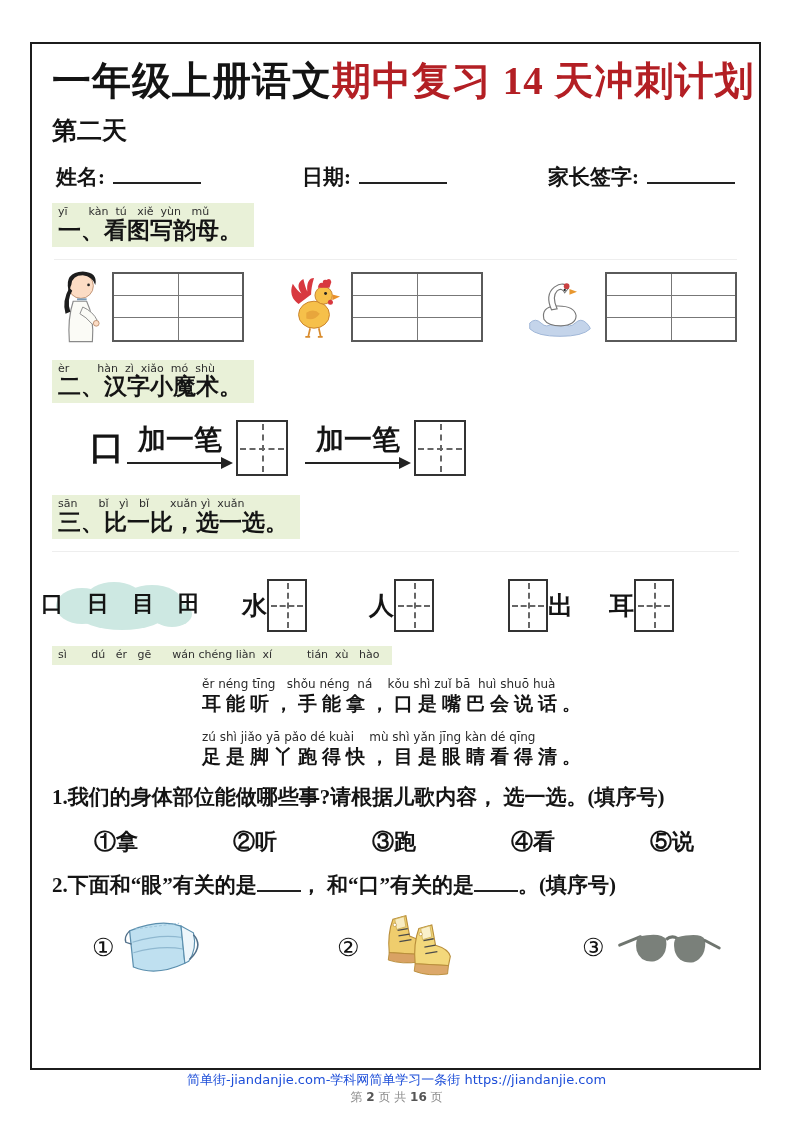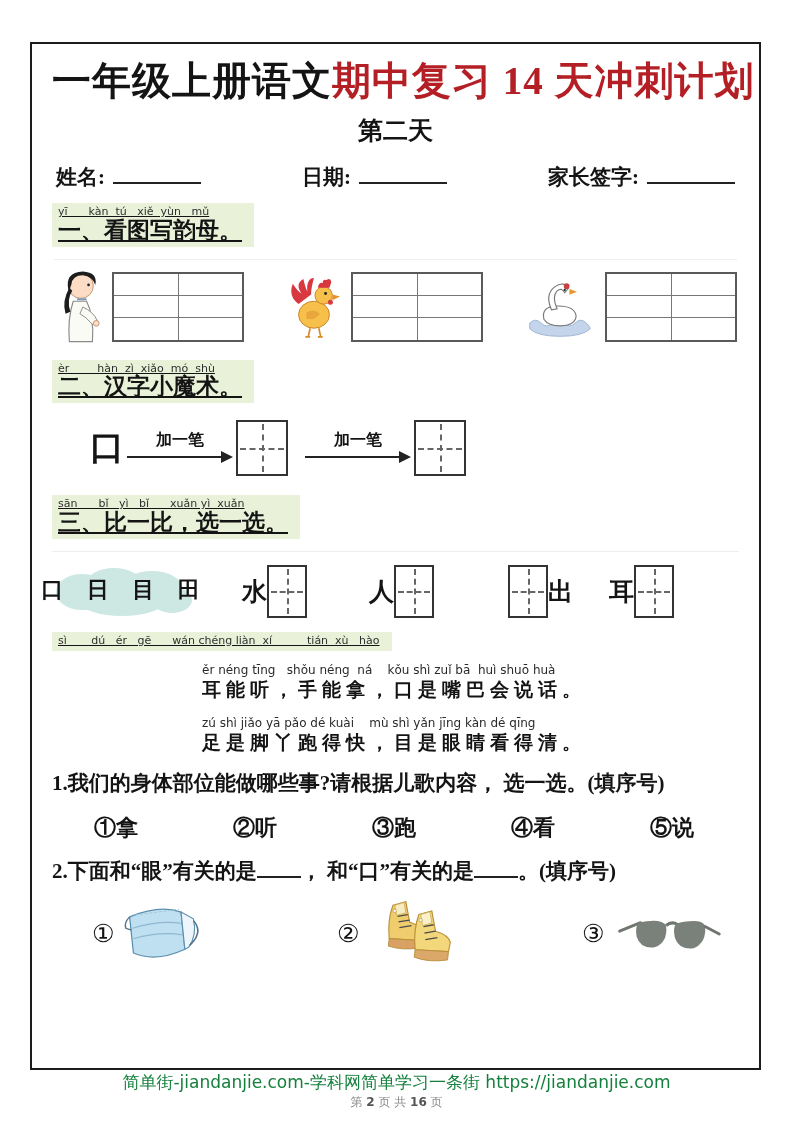--- a/index.html
+++ b/index.html
@@ -6,50 +6,50 @@
   body{
     width:793px;height:1122px;position:relative;overflow:hidden;
     font-family:"Liberation Serif","DejaVu Serif",serif;color:#141414;
   }
   .page-box{
     position:absolute;left:30px;top:42px;width:731px;height:1028px;
     border:2px solid #1c1c1c;box-sizing:border-box;padding:8px 20px 0 20px;background:#fff;
   }
   .title{text-align:center;font-size:39px;font-weight:bold;white-space:nowrap;margin-top:2px;letter-spacing:1px;}
   .t-red{color:#b31f24;}
-  .day{text-align:center;font-size:25px;font-weight:bold;margin-top:6px;}
+  .day{font-size:25px;font-weight:bold;margin-top:6px;}
   .name-row{display:flex;justify-content:space-between;margin-top:14px;font-size:21px;font-weight:bold;padding:0 4px;}
   .name-row .grp{white-space:nowrap;}
   .blank{display:inline-block;border-bottom:2px solid #222;height:1em;vertical-align:baseline;}
   .blank.long{width:88px;margin-left:8px;}
   .blank.mid{width:44px;}
   .sec-head{display:inline-block;background:#e9f1d8;padding:3px 12px 4px 6px;line-height:1.05;}
-  .sec-head.m1{margin-top:12px;text-decoration:underline;}
+  .sec-head.m1{margin-top:12px;}
   .pinyin{font-size:11px;color:#2f2f2f;white-space:pre;font-family:"DejaVu Sans",sans-serif;}
   .sec-title{font-size:23px;font-weight:bold;margin-top:1px;}
   
   .s1-row{display:flex;justify-content:space-between;align-items:center;margin:12px 2px 2px 2px;border-top:1px solid #eeeeee;padding-top:8px;}
   .s1-group{display:flex;align-items:center;gap:10px;}
   .pgrid{position:relative;width:128px;height:66px;border:2px solid #5a5a5a;background:#fff;}
   .pgrid i{position:absolute;display:block;}
   .pgrid .h1{left:0;right:0;top:21px;border-top:1px solid #777;}
   .pgrid .h2{left:0;right:0;top:43px;border-top:1px solid #777;}
   .pgrid .v{top:0;bottom:0;left:50%;border-left:1px solid #777;}
   
   .s2-row{display:flex;align-items:center;margin:14px 0 4px 38px;height:62px;}
   .big-char{font-size:34px;font-weight:bold;line-height:1;}
   .arrow{position:relative;width:106px;text-align:center;margin:0 3px;}
-  .arrow-label{display:block;font-size:16px;font-weight:bold;line-height:1;margin-bottom:1px;}
+  .arrow-label{display:block;font-size:28px;font-weight:bold;line-height:1;margin-bottom:1px;}
   .tzg{position:relative;width:52px;height:56px;border:2px solid #333;box-sizing:border-box;background:#fff;flex:none;}
   .tzg i{position:absolute;display:block;}
   .tzg .tv{left:50%;top:2px;bottom:2px;border-left:2px dashed #666;}
   .tzg .th{top:50%;left:2px;right:2px;border-top:2px dashed #666;}
   .s2-sp{width:14px;flex:none;}
   
-  .s3-row{display:flex;align-items:center;margin:12px 0 0 0;border-top:1px solid #eeeeee;padding-top:10px;}
+  .s3-row{display:flex;align-items:center;margin:12px 0 0 0;border-top:1px solid #eeeeee;padding-top:24px;}
   .cloud{position:relative;width:146px;height:58px;margin-right:44px;flex:none;}
   .cloud-text{position:absolute;left:50%;top:50%;transform:translate(-50%,-54%);font-size:22px;font-weight:bold;letter-spacing:9px;white-space:nowrap;}
   .s3-item{display:flex;align-items:center;}
   .s3-char{font-size:25px;font-weight:bold;}
   .tzg.small{width:40px;height:53px;}
   .s3-item.g1{margin-right:62px;}
   .s3-item.g2{margin-right:74px;}
   .s3-item.g3{margin-right:36px;}
   
   .poem{margin:12px 0 0 150px;}
@@ -58,21 +58,21 @@
   .poem-text{font-size:19px;font-weight:600;letter-spacing:5px;white-space:nowrap;}
   .q-text{font-size:21px;font-weight:600;margin-top:12px;white-space:nowrap;}
   .options-row{display:flex;justify-content:space-between;width:600px;margin:16px 0 0 42px;font-size:22px;font-weight:600;}
   .fill-line{margin:16px 0 0 22px;font-size:21px;font-weight:600;white-space:nowrap;}
   .img-row{display:flex;align-items:center;margin:14px 0 0 40px;}
   .img-group{display:flex;align-items:center;gap:8px;}
   .img-group.w{width:245px;}
   .circ-num{font-size:25px;font-family:"DejaVu Sans",sans-serif;line-height:1;}
   
   .footer{position:absolute;left:0;right:0;top:1071px;text-align:center;}
-  .footer-site{font-size:17px;color:#15803d;font-family:"DejaVu Sans",sans-serif;}
+  .footer-site{font-size:13px;color:#1d4ed8;font-family:"DejaVu Sans",sans-serif;}
   .footer-page{font-size:12px;color:#8a8a8a;margin-top:0px;font-family:"DejaVu Sans",sans-serif;}
   .footer-page b{color:#555;}
   svg{display:block;}
 </style>
 </head>
 <body>
 
 <div class="page-box">
 
   <div class="title"><span class="t-black">一年级上册语文</span><span class="t-red">期中复习 14 天冲刺计划</span></div>

